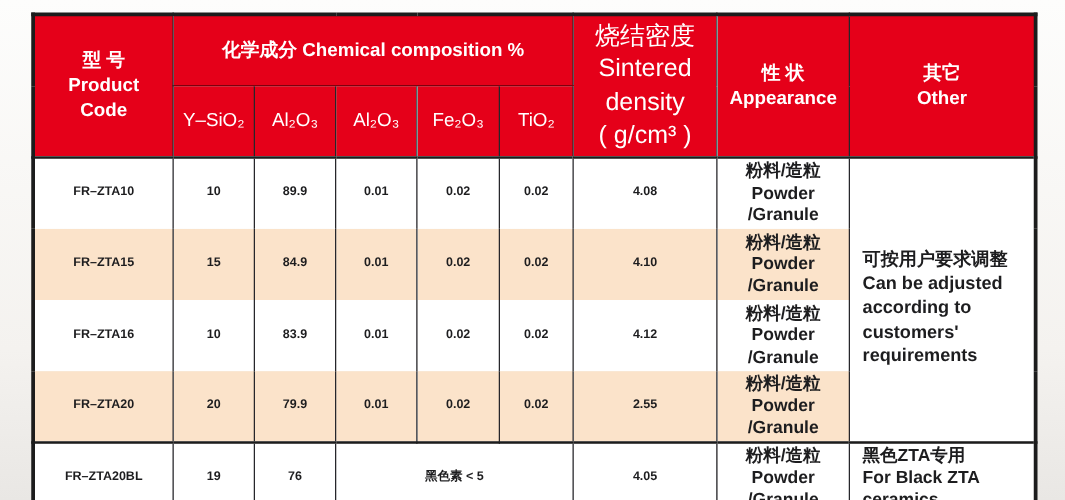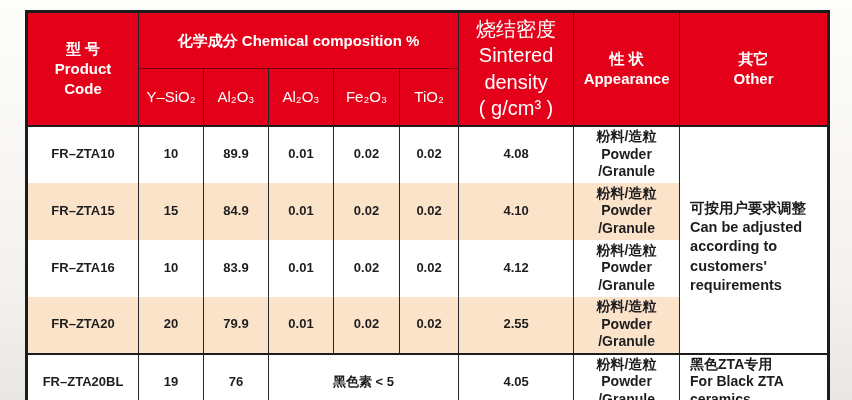--- a/index.html
+++ b/index.html
@@ -42,21 +42,21 @@
   th.h.sub  { font-size: 15px; }
   tr.hrow1 th { height: 45px; }
   tr.hrow2 th { height: 44px; }
   thead th.bb { border-bottom: 2px solid #1c1c1c; }
   
   td.d {
     border-left: 1.5px solid #26262b;
     border-right: 1.5px solid #26262b;
     border-top: 0; border-bottom: 0;
     color: #1d1d1f;
-    font-size: 13px;
+    font-size: 10px;
     line-height: 1.25;
   }
   td.small { font-size: 14px; }
   tr.r1 td, tr.r3 td, tr.r5 td { background: #ffffff; }
   tr.r2 td, tr.r4 td { background: #fbe3ca; }
   td.note {
     background: #ffffff !important;
     text-align: left;
     padding: 19px 6px 4px 10px;
     font-size: 14.5px;

